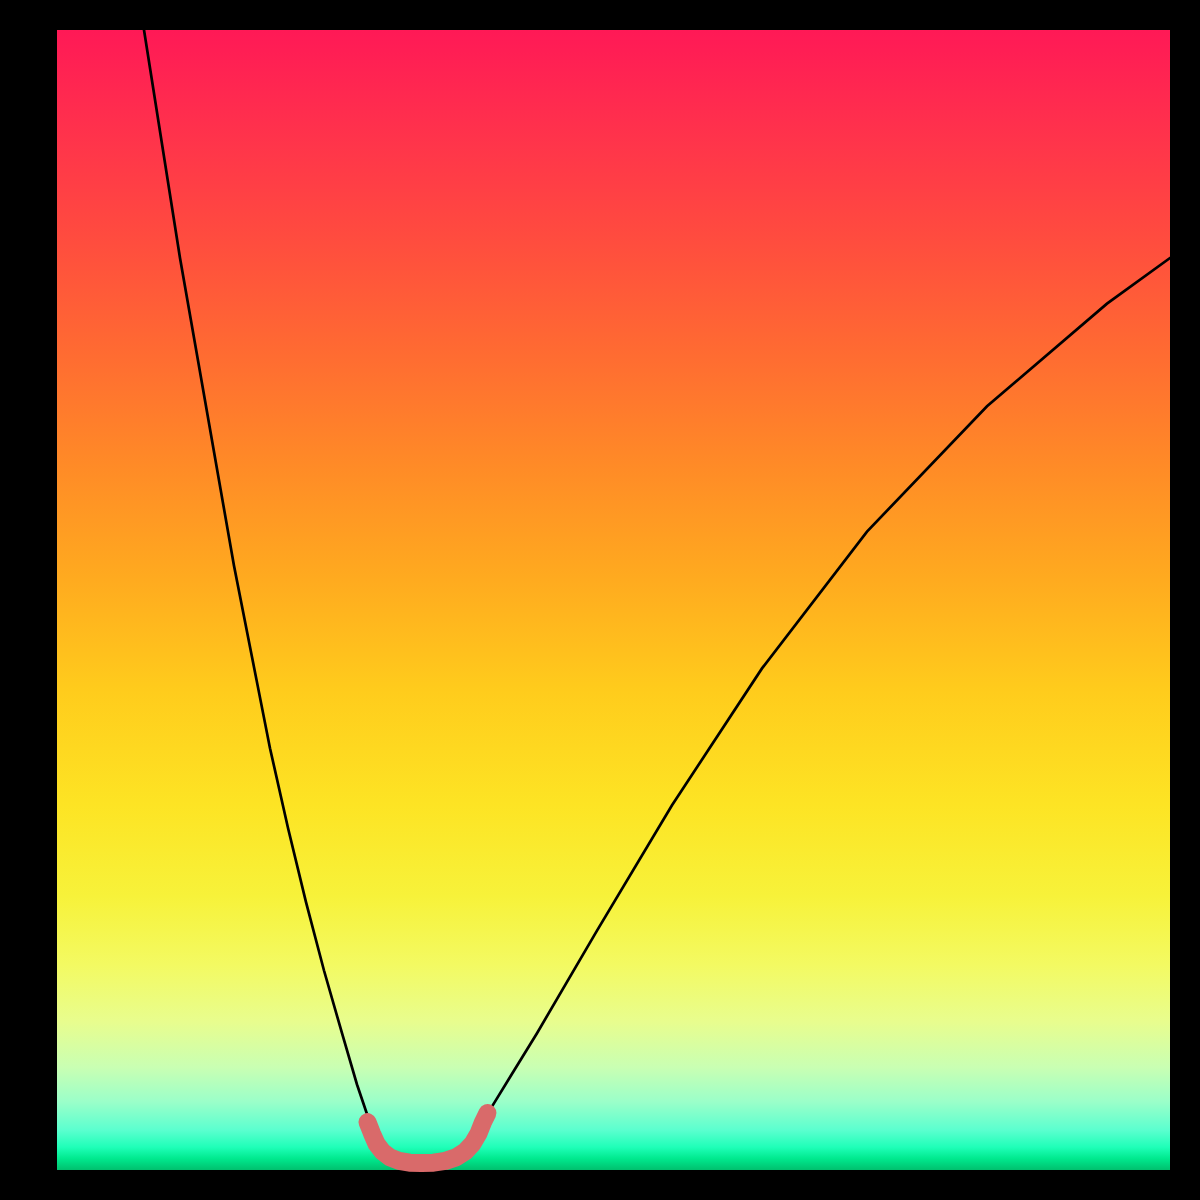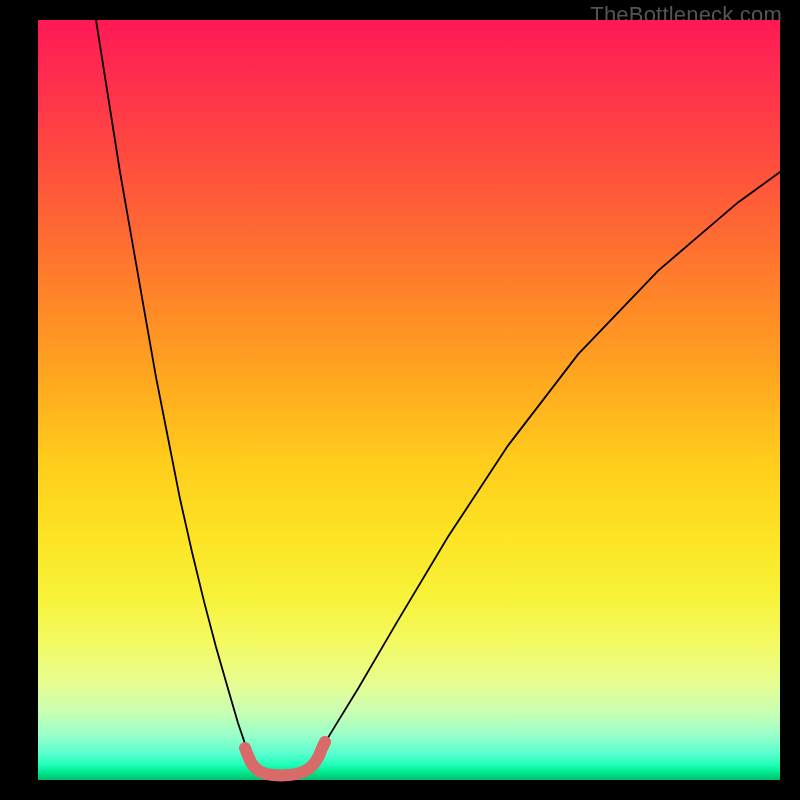--- a/index.html
+++ b/index.html
@@ -61,21 +61,20 @@
     top: 0;
     width: 742px;
     height: 760px;
     overflow: visible;
   }
 </style>
 </head>
 <body>
 
 <div class="frame">
-  <div class="watermark">TheBottleneck.com</div>
   <div class="plot">
     <svg class="curve" viewBox="0 0 742 760">
       <path id="path-left" fill="none" stroke="#000" stroke-width="1.8" stroke-linecap="round" d="M 58 0.0 L 70 76.0 L 82 152.0 L 94 220.4 L 106 288.8 L 118 357.2 L 130 418.0 L 142 478.8 L 154 532.0 L 166 581.4 L 178 627.0 L 190 668.8 L 200 703.0 L 209 729.6 L 215 740.2"></path>
       <path id="path-right" fill="none" stroke="#000" stroke-width="1.8" stroke-linecap="round" d="M 276 740.2 L 292 714.4 L 320 668.8 L 360 600.4 L 410 516.8 L 470 425.6 L 540 334.4 L 620 250.8 L 700 182.4 L 742 152.0"></path>
       <path id="path-valley" fill="none" stroke="#d96a6a" stroke-width="12" stroke-linecap="round" stroke-linejoin="round" d="M 207 728.1 L 210 735.7 L 213 742.5 L 217 747.8 L 222 751.6 L 228 753.9 L 235 755.1 L 243 755.4 L 251 755.1 L 259 753.9 L 266 751.6 L 272 747.8 L 277 742.5 L 281 735.7 L 284 728.1 L 287 722.0"></path>
     </svg>
   </div>
 </div>
 
 </body></html>

